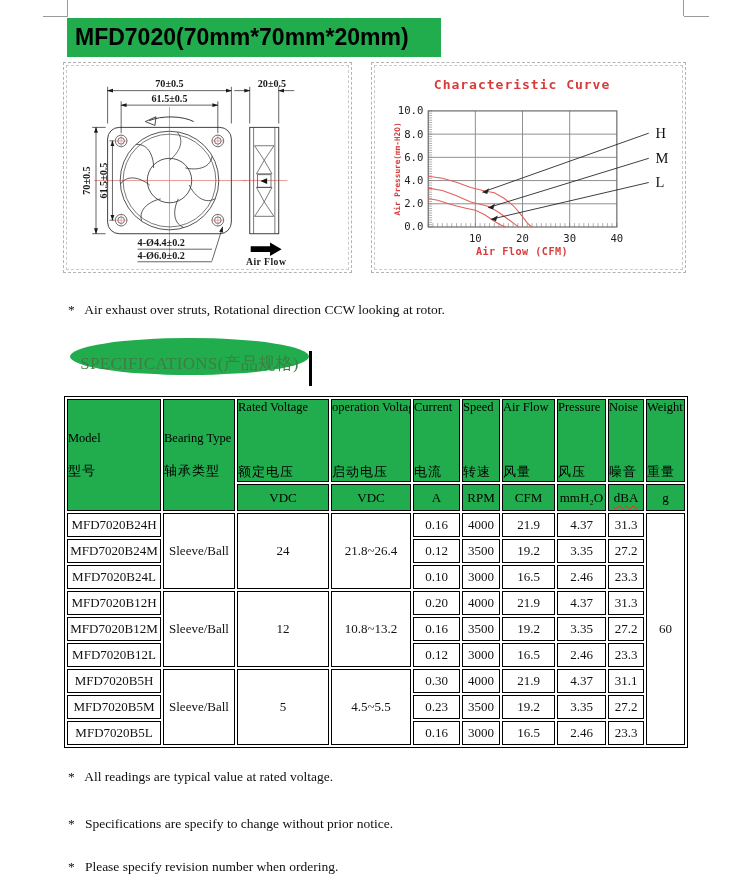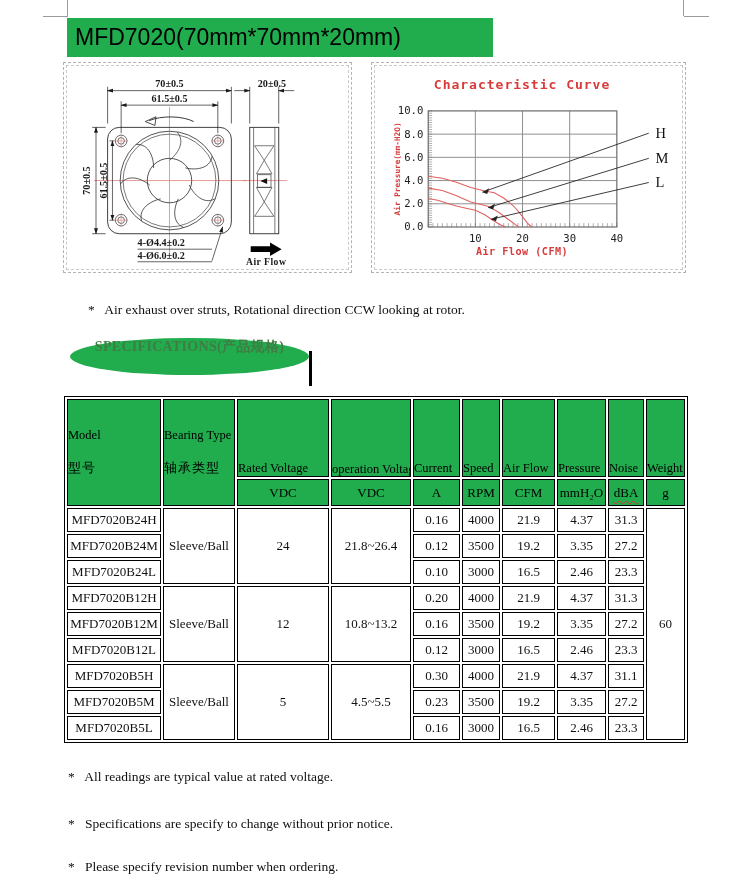--- a/index.html
+++ b/index.html
@@ -14,66 +14,66 @@
   .page{position:relative;width:750px;height:891px;background:#ffffff;overflow:hidden;}
 
   
   .crop{position:absolute;background:#9a9a9a;}
   .crop-tl-v{left:67px;top:0;width:1px;height:16px;}
   .crop-tl-h{left:43px;top:16px;width:25px;height:1px;}
   .crop-tr-v{left:683px;top:0;width:1px;height:16px;}
   .crop-tr-h{left:684px;top:16px;width:25px;height:1px;}
 
   .title-bar{
-    position:absolute;left:67px;top:18px;width:426px;height:39px;
+    position:absolute;left:67px;top:18px;width:374px;height:39px;
     background:var(--green);color:#000;
-    font-family:"Liberation Sans",sans-serif;font-weight:normal;font-size:23px;
+    font-family:"Liberation Sans",sans-serif;font-weight:bold;font-size:23px;
     line-height:39px;padding-left:8px;letter-spacing:0px;white-space:nowrap;
   }
 
   .drawing-row{position:absolute;left:63px;top:62px;width:623px;height:211px;display:flex;gap:19px;}
   .dash-box{border:1px dashed var(--dash);padding:2px;background:#fff;}
   .dash-inner{border:1px dashed #c9c9c9;width:100%;height:100%;position:relative;overflow:hidden;}
   .fan-box{width:297px;height:211px;}
   .chart-box{width:323px;height:211px;}
   svg text{font-family:"Liberation Serif",serif;}
   .dim{font-size:10.5px;font-weight:bold;fill:#1a1a1a;}
   .smallcap{font-size:10px;fill:#1a1a1a;font-weight:bold;letter-spacing:0.5px;}
   .ctitle{font-family:"DejaVu Sans Mono",monospace;font-weight:bold;font-size:13.5px;fill:var(--chart-red);letter-spacing:1px;}
   .xlab{font-family:"DejaVu Sans Mono",monospace;font-weight:bold;font-size:10.5px;fill:var(--chart-red);letter-spacing:0.5px;}
   .ylab{font-family:"DejaVu Sans Mono",monospace;font-weight:bold;font-size:8px;fill:var(--chart-red);}
   .tick{font-family:"DejaVu Sans Mono",monospace;font-size:11px;fill:#222;}
   .hml{font-size:15px;fill:#111;}
 
   .note{position:absolute;left:68px;font-size:13.5px;white-space:pre-wrap;color:#101010;}
-  .note-1{top:302px;margin-left:20px;}
+  .note-1{top:302px;}
   .note-2{top:769px;}
   .note-3{top:816px;}
   .note-4{top:859px;}
 
   .spec-badge{
     position:absolute;left:70px;top:338px;width:239px;height:37px;
     background:var(--green);border-radius:50%;
-    display:flex;align-items:flex-start;justify-content:center;
-    color:var(--badge-text);font-size:14px;letter-spacing:0.3px;font-weight:bold;
+    display:flex;align-items:flex-end;justify-content:center;
+    color:var(--badge-text);font-size:17px;letter-spacing:0.3px;
   }
   .cursor-bar{position:absolute;left:309px;top:351px;width:3px;height:35px;background:#000;}
 
   .spec-table{
     position:absolute;left:64px;top:396px;width:622px;
     border-collapse:separate;border-spacing:2px;
     border:1px solid #000;background:#fff;table-layout:fixed;
   }
   .spec-table td{
     border:1px solid #000;text-align:center;vertical-align:middle;
     font-size:13px;overflow:hidden;padding:0;
   }
   .spec-table td.th{background:var(--green);color:#000;}
   .hcol{display:flex;flex-direction:column;align-items:flex-start;justify-content:center;gap:16px;}
-  .hcol-tight{display:flex;flex-direction:row;align-items:flex-end;justify-content:space-evenly;height:100%;gap:48px;}
+  .hcol-tight{display:flex;flex-direction:column;align-items:flex-start;justify-content:space-evenly;height:100%;gap:48px;}
   .pre{white-space:pre-line;line-height:1.15;}
   .th-main{height:78px;}
   .th-unit{height:27px;}
   .data-row td{height:24px;}
   .en{font-size:12.5px;white-space:nowrap;}
   .zh{font-size:13px;letter-spacing:1px;}
   .dba{text-decoration:underline wavy #e03030 1px;text-underline-offset:3px;}
 </style>
 </head>
 <body>

